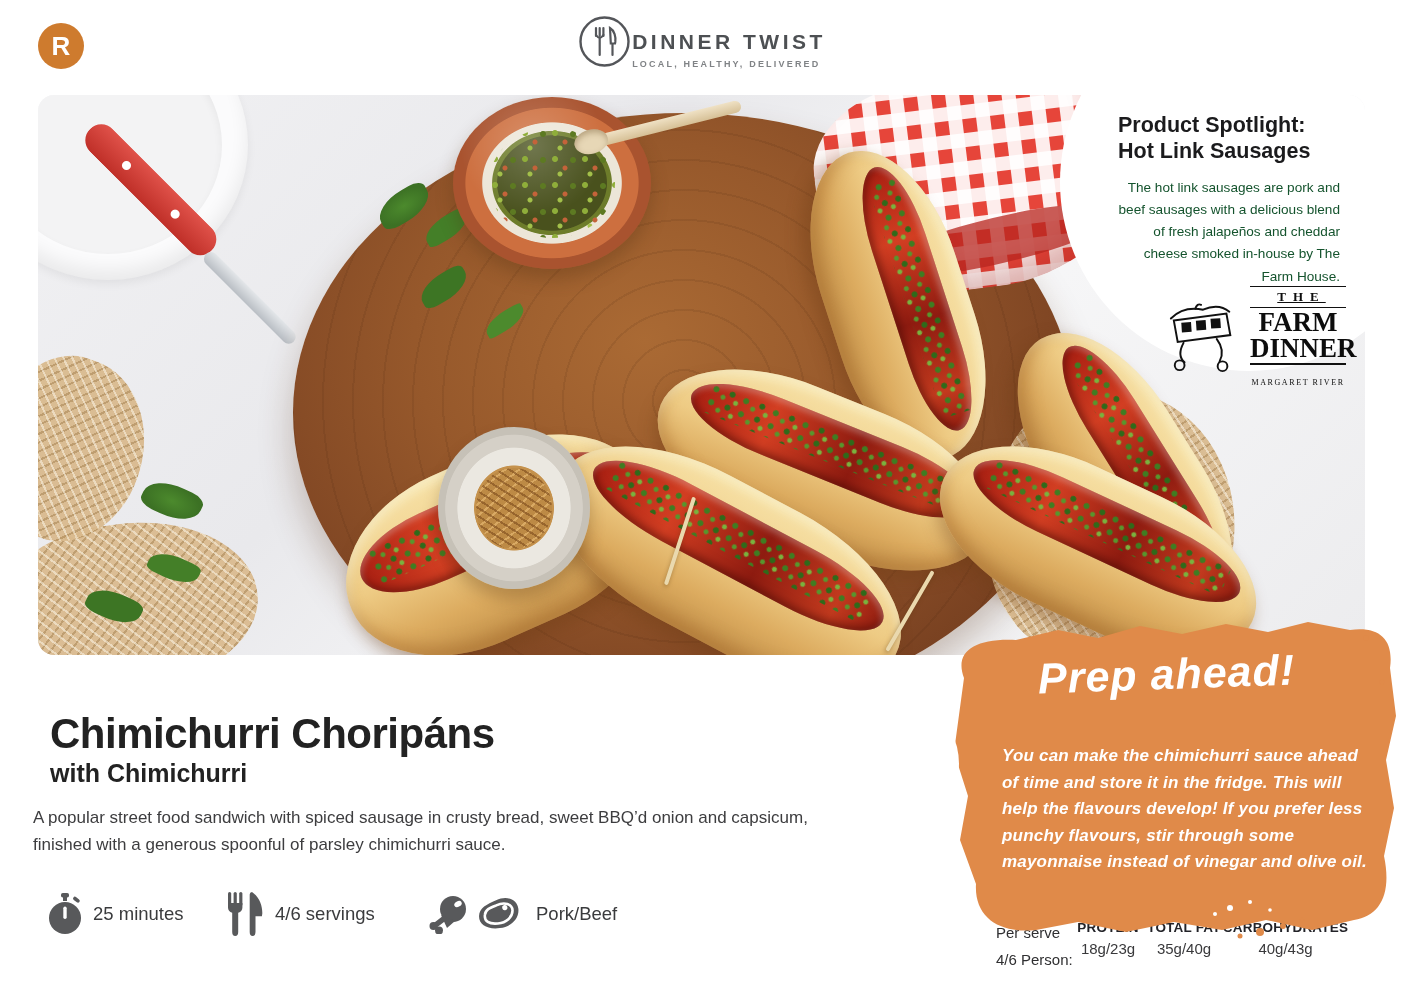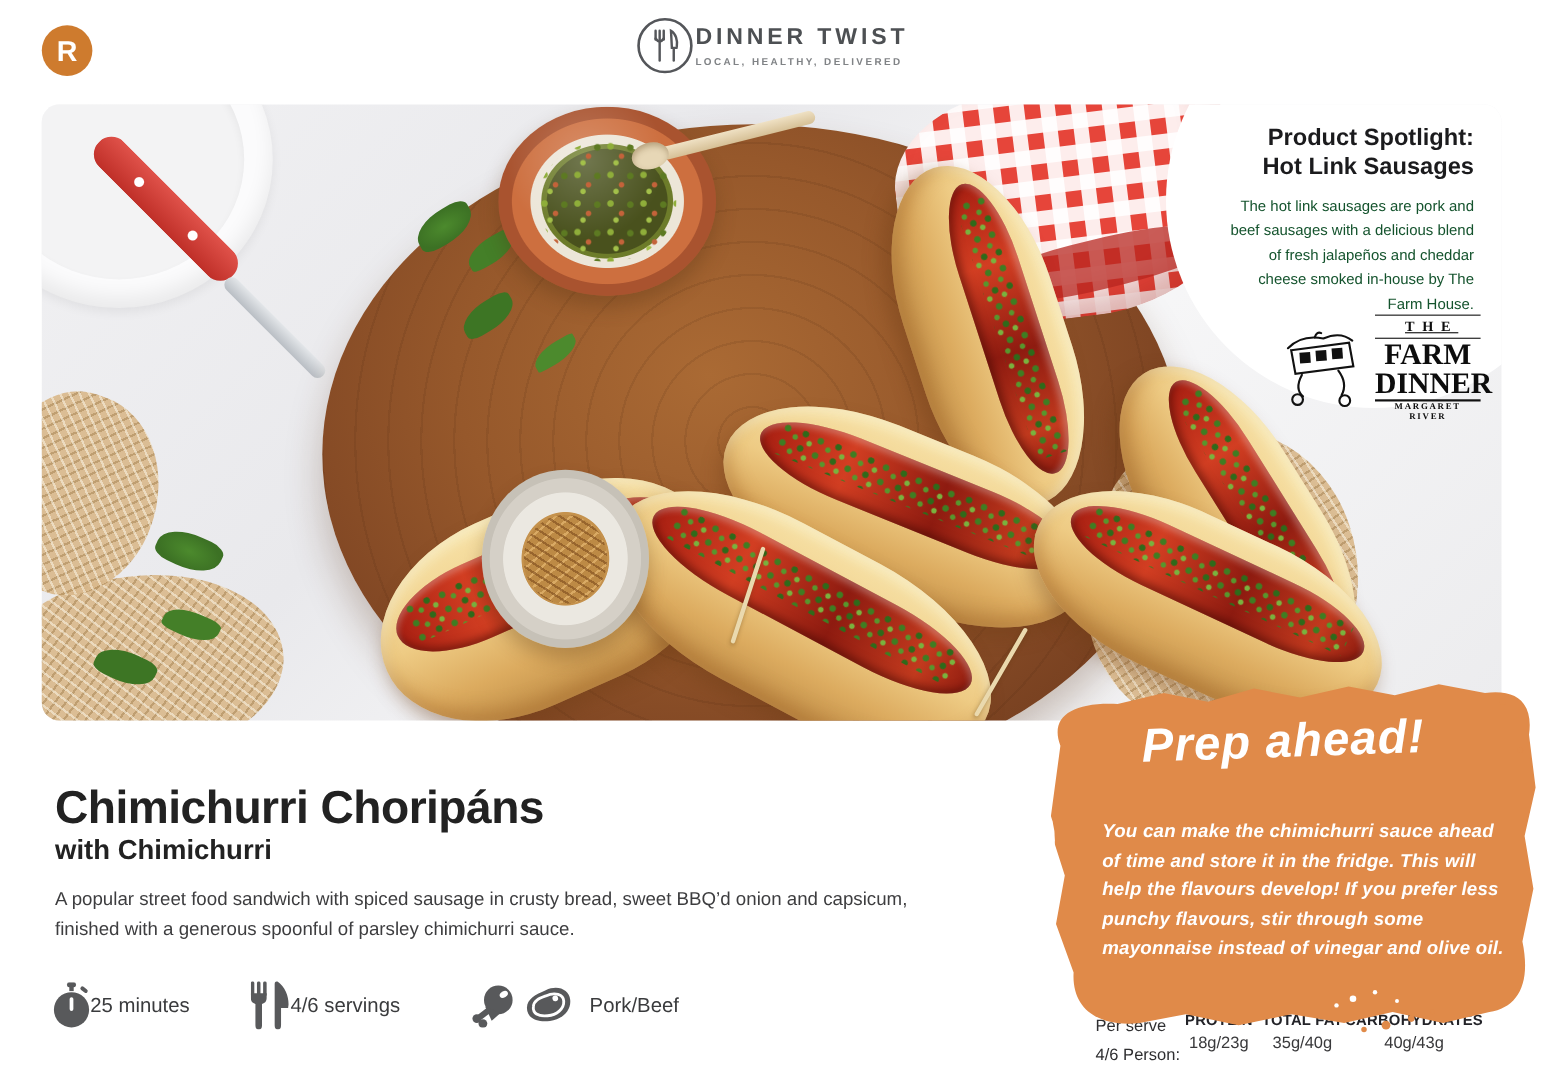--- a/index.html
+++ b/index.html
@@ -4,21 +4,21 @@
 <style>
   html,body{margin:0;padding:0;background:#ffffff;}
   .page{position:relative;width:1403px;height:992px;background:#fff;overflow:hidden;
         font-family:"Liberation Sans",sans-serif;color:#231f20;}
 
   
   .badge{position:absolute;left:38px;top:23px;width:46px;height:46px;border-radius:50%;
          background:#ce7b2e;color:#fff;font-size:26px;font-weight:700;
          display:flex;align-items:center;justify-content:center;}
   .brand{position:absolute;left:0;right:0;top:14px;display:flex;justify-content:center;
-         align-items:center;gap:0;}
+         align-items:flex-end;gap:0;}
   .brand-name{font-size:21px;font-weight:600;letter-spacing:3.5px;color:#4d5053;}
   .brand-tag{font-size:9px;font-weight:700;letter-spacing:2.2px;color:#808386;margin-top:5px;}
 
   
   .photo{position:absolute;left:38px;top:95px;width:1327px;height:560px;border-radius:16px;
          overflow:hidden;z-index:1;
          background:linear-gradient(135deg,#f1f1f3 0%,#e9e9ec 35%,#f7f7f8 60%,#ececee 100%);}
   .photo *{position:absolute;}
   .plate{left:-70px;top:-85px;width:280px;height:270px;border-radius:50%;background:#fbfbfc;
          box-shadow:inset 0 -10px 18px rgba(0,0,0,.07),0 4px 10px rgba(0,0,0,.06);}
@@ -93,38 +93,38 @@
                           radial-gradient(circle at 13px 9px,#58962d 0 2px,transparent 3px),
                           radial-gradient(circle at 21px 3px,#2f6a1a 0 2.5px,transparent 3.5px),
                           radial-gradient(circle at 27px 10px,#7ab23e 0 2px,transparent 3px);
          background-size:32px 14px;}
   .skewer{width:4px;height:92px;background:#ead9ae;border-radius:2px;
          box-shadow:0 2px 4px rgba(90,60,20,.4);}
   .bubble{left:1022px;top:-102px;width:378px;height:378px;border-radius:50%;background:#fff;}
 
   
   .spotlight{position:absolute;left:1118px;top:112px;width:222px;z-index:3;}
-  .spot-title{font-size:21.5px;font-weight:700;line-height:1.22;text-align:right;color:#1b1b1d;}
+  .spot-title{font-size:21.5px;font-weight:700;line-height:1.22;text-align:left;color:#1b1b1d;}
   .spot-body{margin-top:13px;font-size:13.6px;line-height:1.62;color:#14532d;text-align:right;}
   .fh-logo{position:absolute;left:1166px;top:286px;display:flex;align-items:center;gap:8px;z-index:3;color:#0d0d0d;}
   .fh-text{font-family:"Liberation Serif",serif;text-align:center;width:96px;}
   .fh-the{font-size:13px;font-weight:700;letter-spacing:7px;padding:2px 0;
           border-top:1.5px solid #111;border-bottom:1.5px solid #111;text-indent:7px;text-decoration:underline;}
   .fh-farm{font-size:27px;font-weight:700;line-height:.95;margin-top:2px;}
   .fh-house{font-size:27px;font-weight:700;line-height:.95;border-bottom:2px solid #111;padding-bottom:2px;}
-  .fh-region{font-size:8px;font-weight:700;letter-spacing:1.6px;margin-top:0;}
+  .fh-region{font-size:8px;font-weight:400;letter-spacing:1.6px;margin-top:13px;}
 
   
   .title{position:absolute;left:50px;top:682px;font-size:42px;font-weight:800;
          letter-spacing:-.5px;color:#222;}
   .subtitle{position:absolute;left:50px;top:738px;font-size:25px;font-weight:700;color:#222;}
-  .desc{position:absolute;left:50px;top:788px;width:812px;font-size:17px;line-height:1.58;color:#3d3d3f;}
+  .desc{position:absolute;left:33px;top:788px;width:812px;font-size:17px;line-height:1.58;color:#3d3d3f;}
 
   .meta{position:absolute;top:893px;display:flex;align-items:center;height:42px;color:#3a3b3d;
-        font-size:18.5px;}
+        font-size:18.5px;gap:11px;}
   .meta.m1{left:48px;}
   .meta.m2{left:228px;}
   .meta.m3{left:428px;gap:7px;}
   .meta .lbl{white-space:nowrap;}
   .meta.m3 .lbl{margin-left:6px;}
 
   
   .prep-svg{position:absolute;left:930px;top:612px;z-index:2;}
   .prep-title{position:absolute;left:930px;top:650px;width:473px;text-align:center;z-index:3;
          color:#fff;font-size:43px;font-weight:700;font-style:italic;letter-spacing:1px;

